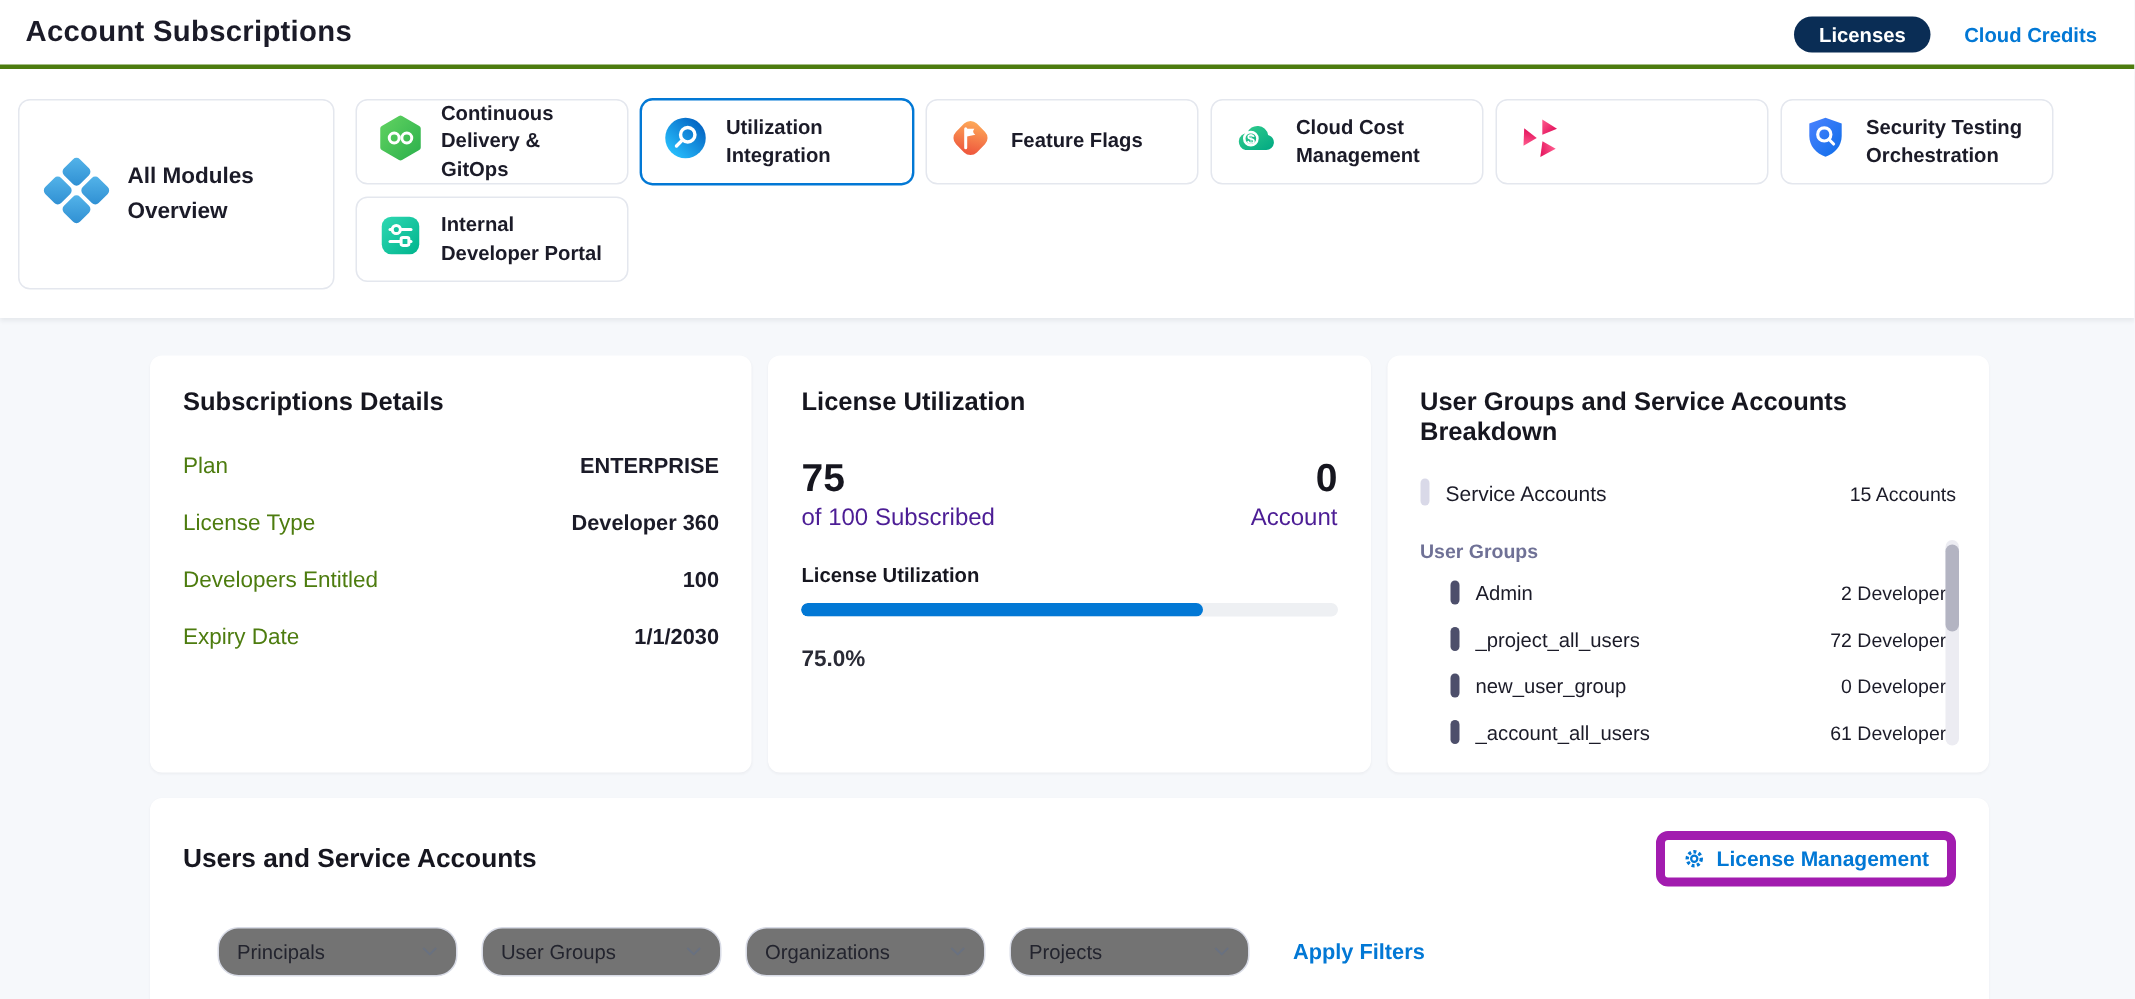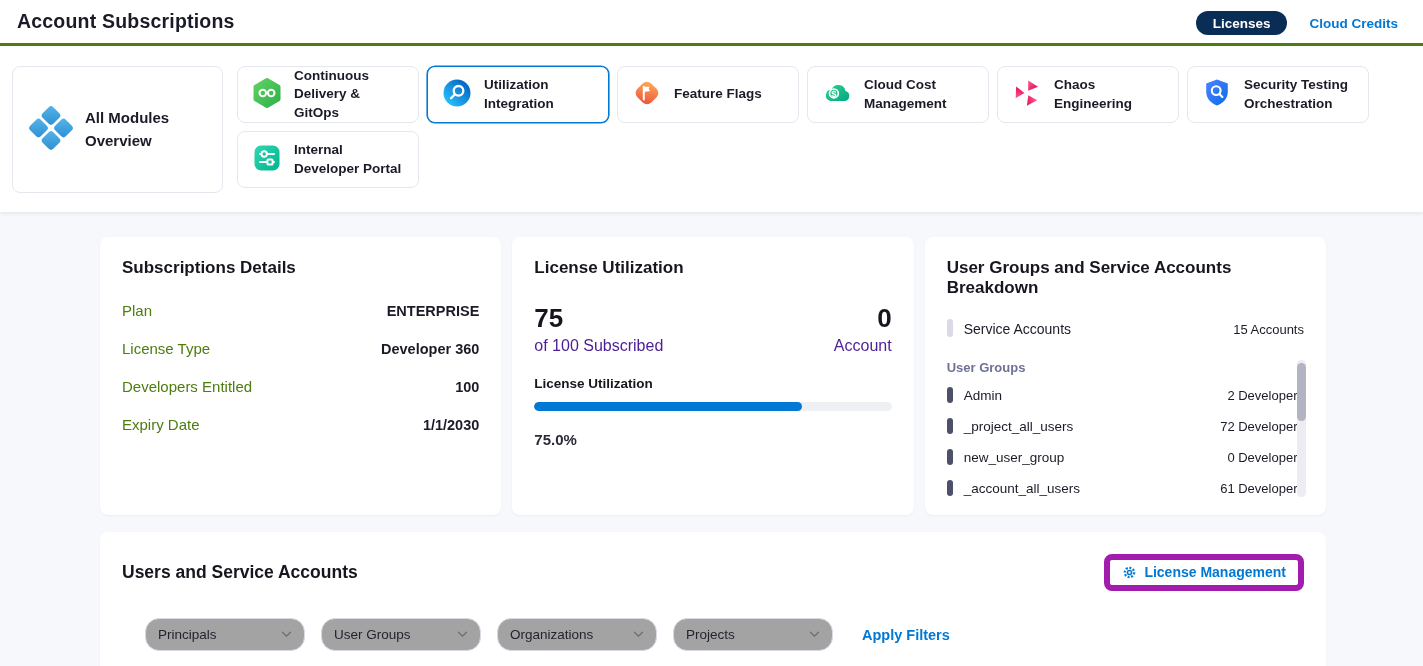--- a/index.html
+++ b/index.html
@@ -68,40 +68,40 @@
   .lu-percent{ margin-top:20px; font-size:15px; font-weight:700; color:#2a2b36; }
 
   .sa-row{ margin-top:21px; display:flex; align-items:flex-end; gap:11px; }
   .marker{ width:6px; height:18px; border-radius:3px; flex:none; }
   .marker-light{ background:#d9d9e8; }
   .marker-dark{ background:#4d4f6b; height:16px; }
   .sa-label{ font-size:14px; color:#1b1b28; }
   .row-value{ margin-left:auto; font-size:13px; color:#1b1b28; }
   .ug-heading{ margin-top:23px; font-size:13px; font-weight:700; color:#6f7196; }
   .ug-rows{ margin-top:12px; }
-  .ug-row{ display:flex; align-items:center; gap:11px; margin-bottom:15px; }
+  .ug-row{ display:flex; align-items:center; gap:11px; margin-bottom:15px;margin-left:20px; }
   .ug-label{ font-size:13.5px; color:#1b1b28; }
   .bd-scrollbar{ position:absolute; right:20px; top:123px; width:9px; height:137px; background:#ececf2; border-radius:5px; }
   .bd-thumb{ position:absolute; top:3px; left:0; width:9px; height:58px; background:#b3b4c2; border-radius:5px; }
 
   
   .users-section{
     margin:17px 97px 0 100px; background:#fff; border-radius:8px 8px 0 0;
     padding:22px; height:134px; box-shadow:0 1px 2px rgba(31,41,55,.05);
   }
   .users-head{ display:flex; justify-content:space-between; align-items:center; }
   .users-title{ font-size:17.5px; font-weight:700; color:#16161f; }
   .lm-button{
     display:flex; align-items:center; gap:7px; border:6px solid #a21caf; border-radius:8px;
     background:#fff; color:#0278d5; font-weight:600; font-size:14px; padding:4px 12px 5px;
     cursor:pointer; font-family:inherit;
   }
   .filters-row{ margin-top:27px; padding-left:23px; display:flex; align-items:center; }
   .dropdown{
-    width:160px; height:33px; border:1px solid #d8dbe6; border-radius:14px; background:#a3a3a3;
+    width:160px; height:33px; border:1px solid #d8dbe6; border-radius:14px; background:#737373;
     display:flex; align-items:center; justify-content:space-between; padding:0 12px;
     margin-right:16px; cursor:pointer; font-family:inherit;
   }
   .dropdown-label{ font-size:13.5px; font-weight:500; color:#23242e; }
   .apply-filters{ margin-left:13px; color:#0278d5; font-weight:700; font-size:14.5px; text-decoration:none; cursor:pointer; }
 </style>
 </head>
 <body>
 
 <div class="clipped-speck"></div>
@@ -215,21 +215,20 @@
                 <stop offset="1" stop-color="#dc0050"></stop>
               </linearGradient>
             </defs>
           <g fill="url(#gce)">
             <path d="M18.2 14.8 L18.2 4.6 L28 10.8 Z"></path>
             <path d="M18.2 14.8 L18.2 4.6 L28 10.8 Z" transform="rotate(120 17 17)"></path>
             <path d="M18.2 14.8 L18.2 4.6 L28 10.8 Z" transform="rotate(240 17 17)"></path>
           </g>
         </svg>
       </span>
-      <span class="module-label">Chaos Engineering</span>
     </div>
 
     <div class="module-card">
       <span>
         <svg width="34" height="34" viewBox="0 0 34 34">
           <defs>
               <linearGradient id="gst" x1="0" y1="0" x2="1" y2="1">
                 <stop offset="0" stop-color="#4b82ff"></stop>
                 <stop offset="1" stop-color="#0d6de8"></stop>
               </linearGradient>

